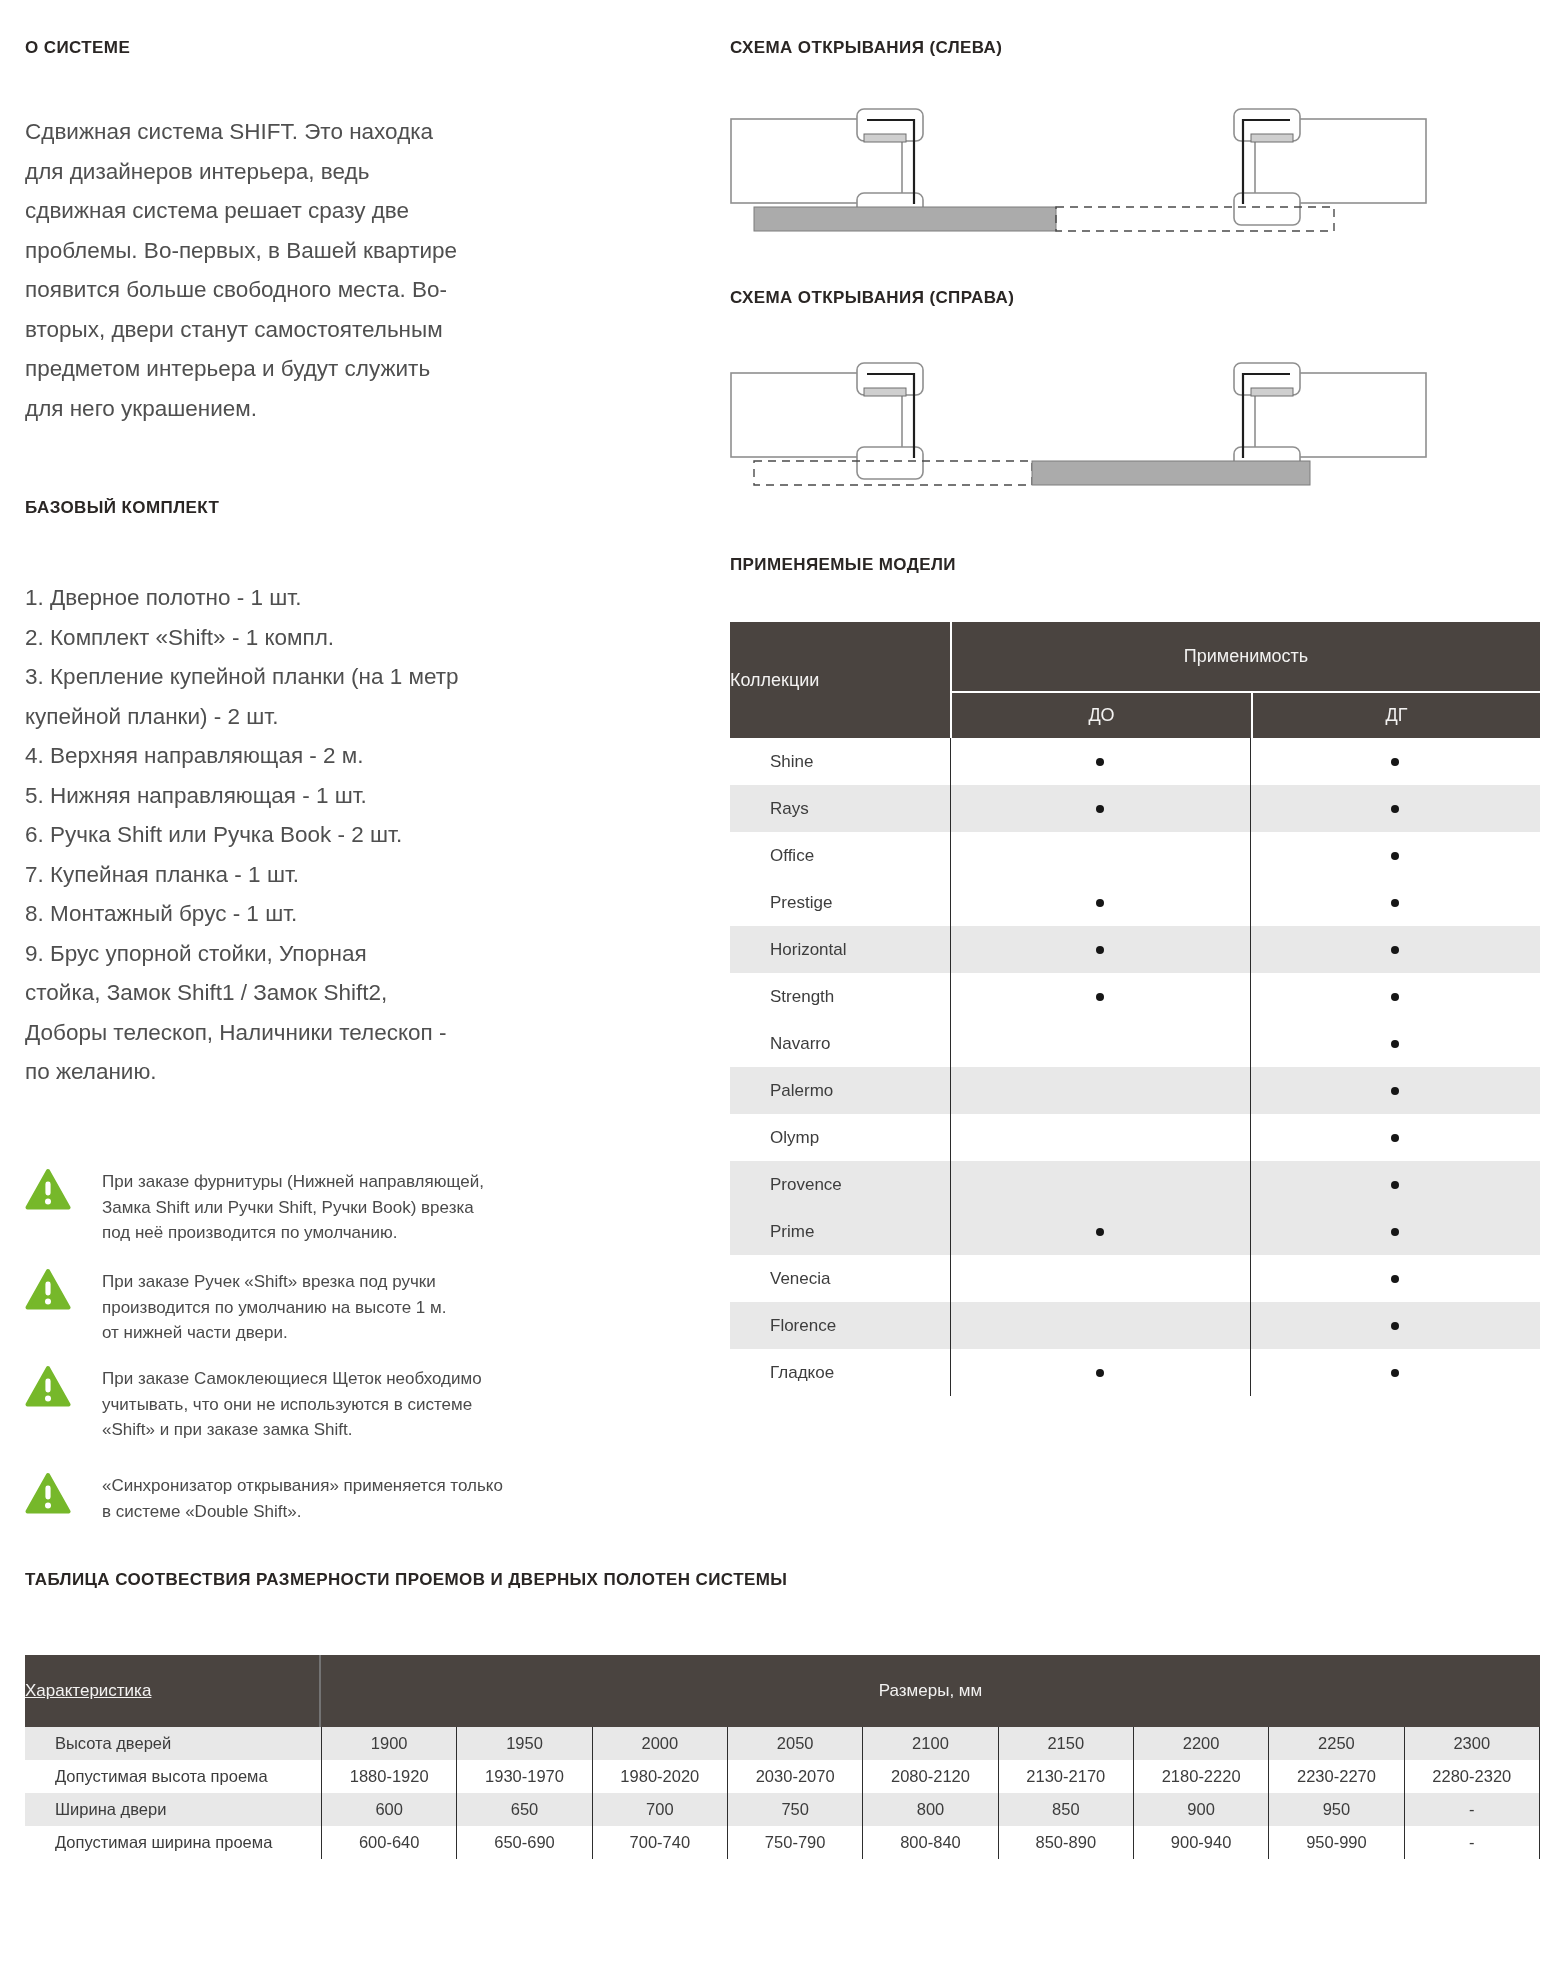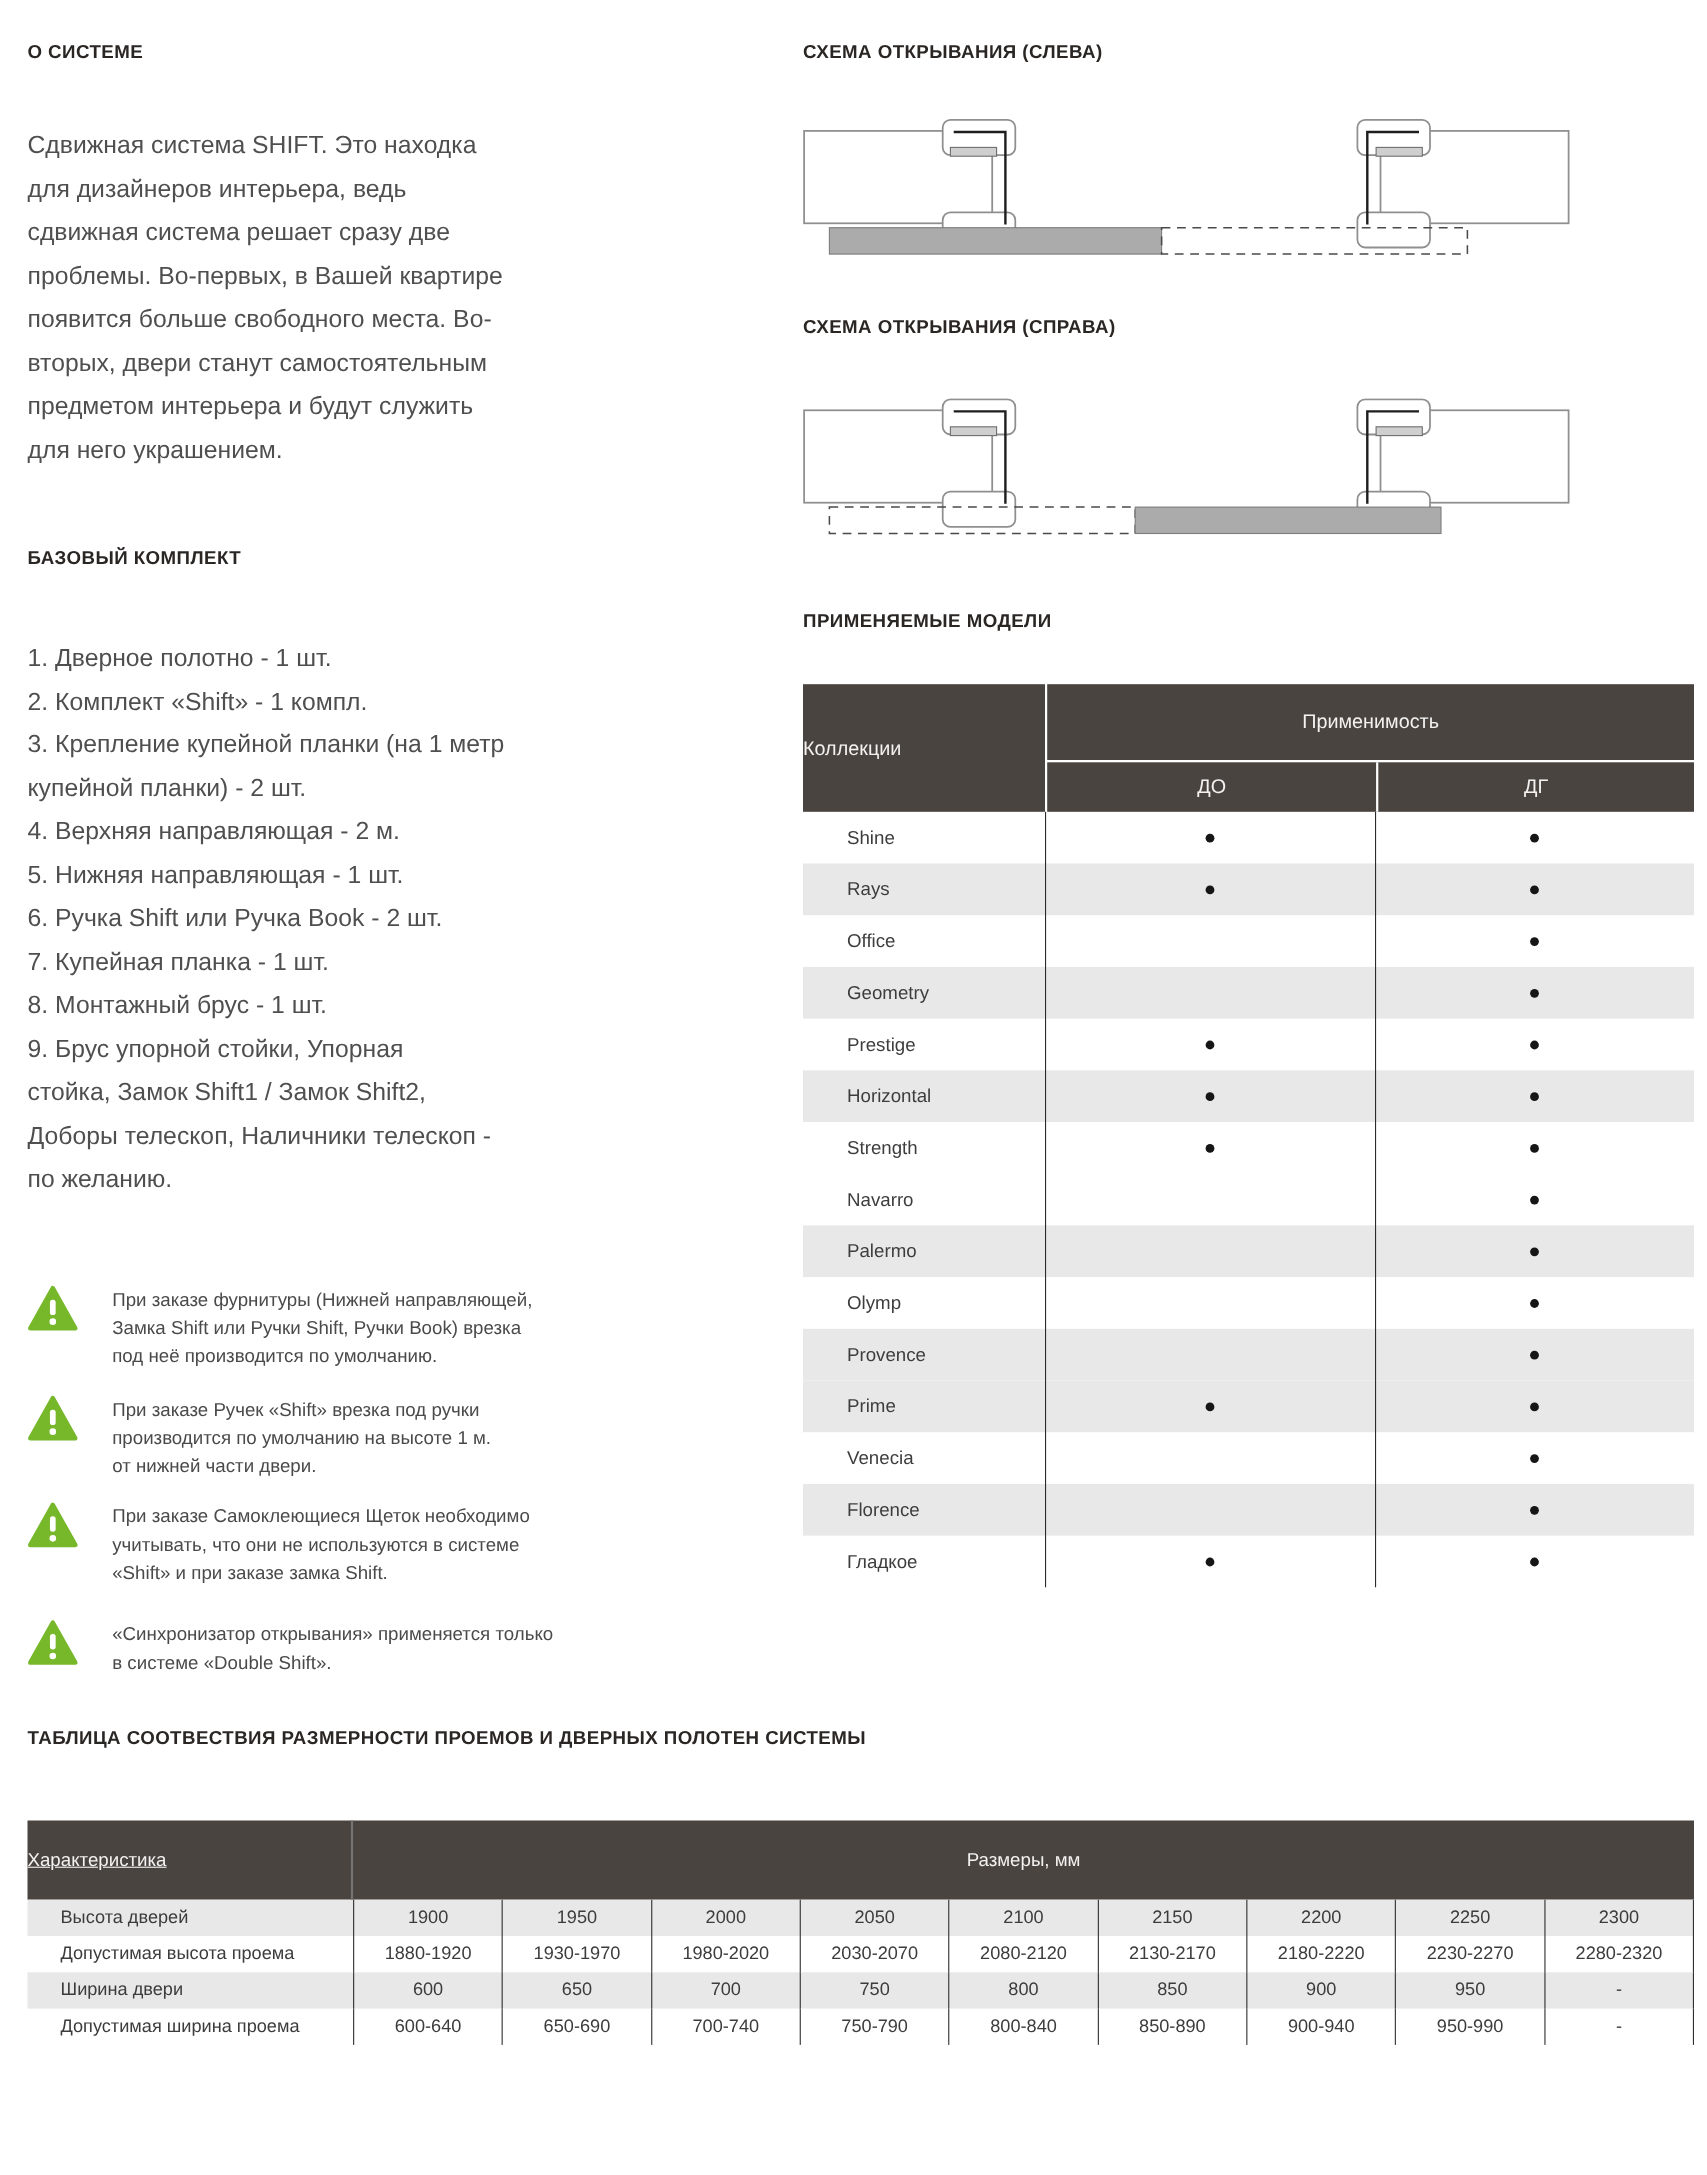--- a/index.html
+++ b/index.html
@@ -207,27 +207,20 @@
             <span class="dot"></span>
           </div>
   </div>
         <div class="mt-row">
     <div class="mt-row-label">Office</div>
     <div class="mt-cell do"></div>
     <div class="mt-cell dg">
             <span class="dot"></span>
           </div>
   </div>
-        <div class="mt-row shaded">
-    <div class="mt-row-label">Geometry</div>
-    <div class="mt-cell do"></div>
-    <div class="mt-cell dg">
-            <span class="dot"></span>
-          </div>
-  </div>
         <div class="mt-row">
     <div class="mt-row-label">Prestige</div>
     <div class="mt-cell do">
             <span class="dot"></span>
           </div>
     <div class="mt-cell dg">
             <span class="dot"></span>
           </div>
   </div>
         <div class="mt-row shaded">

